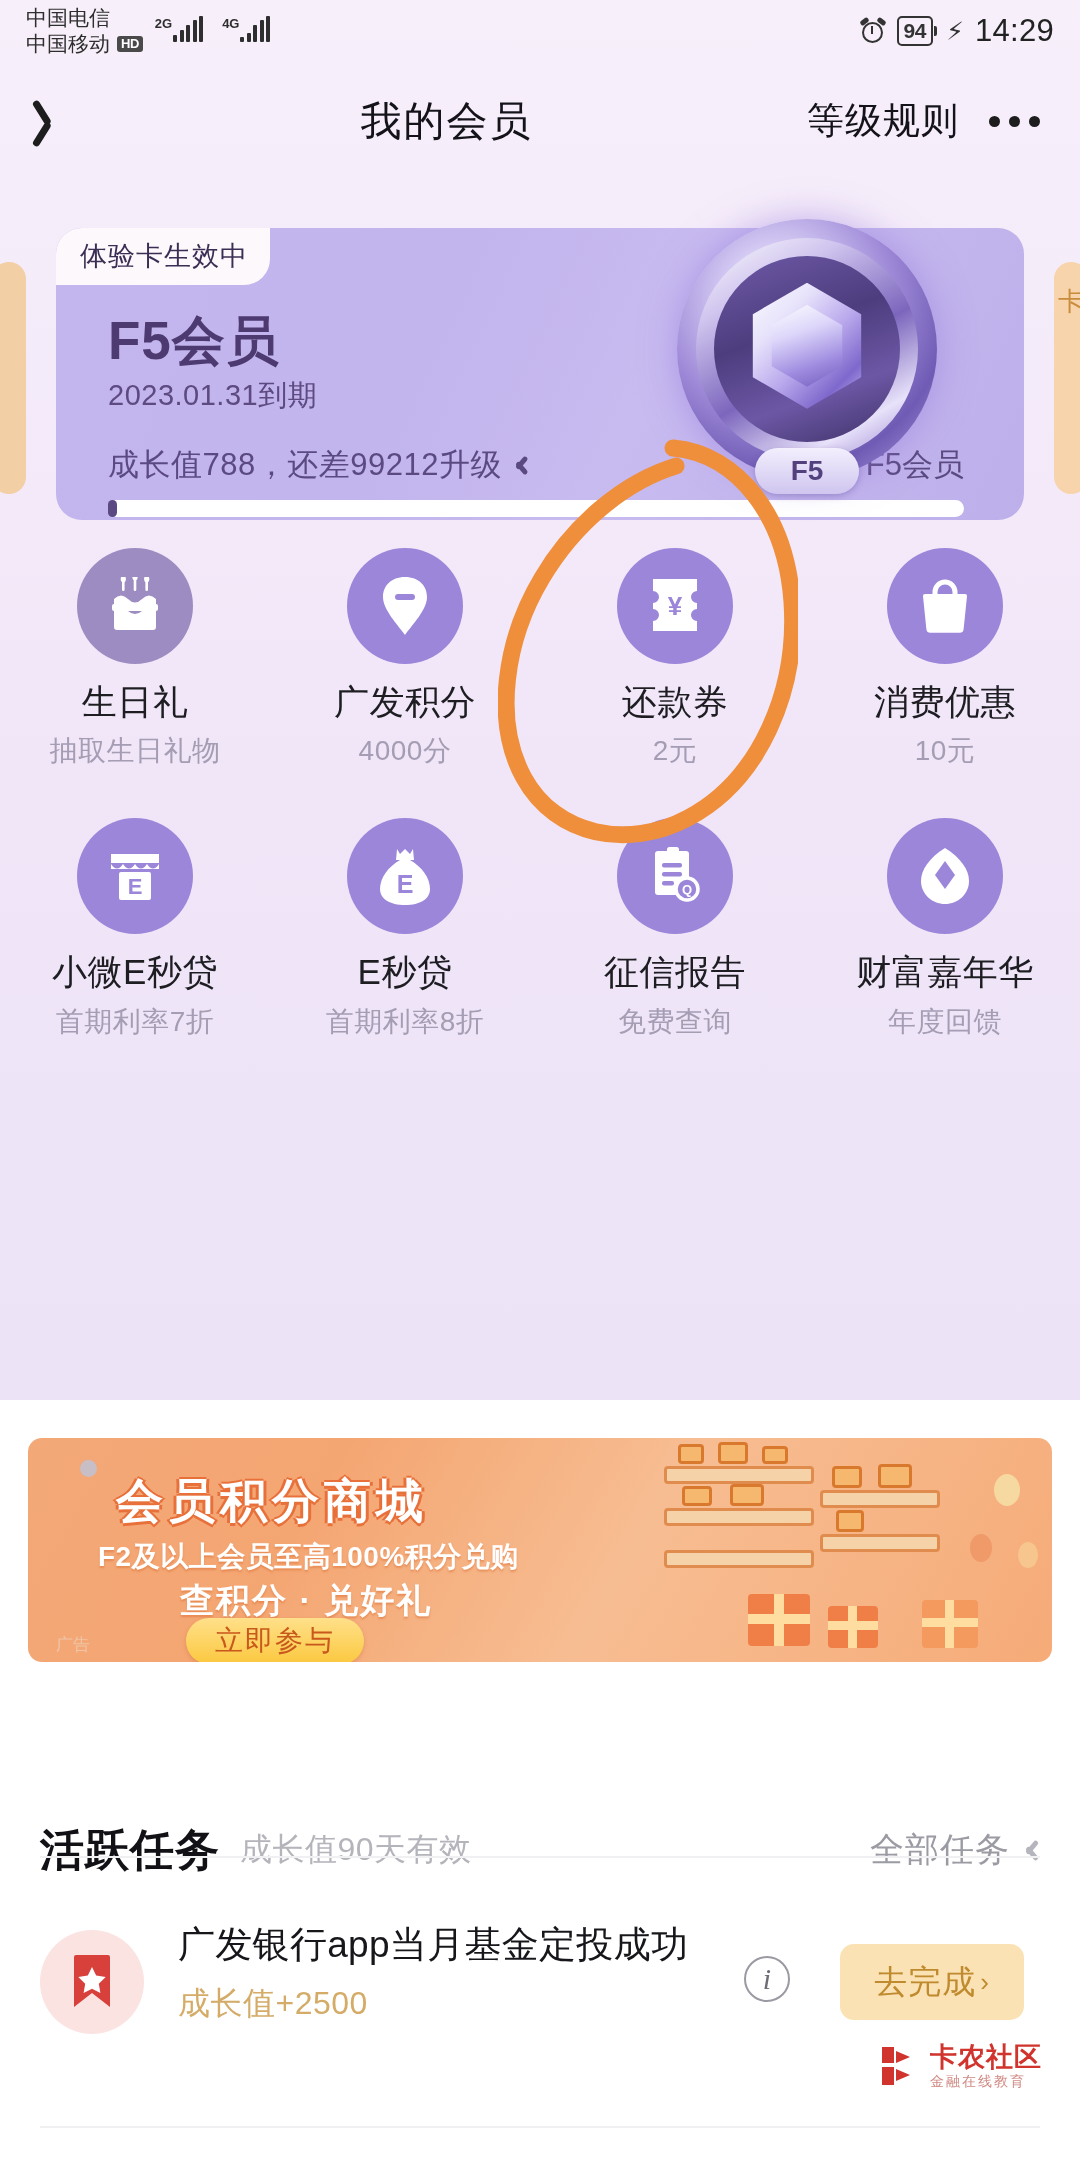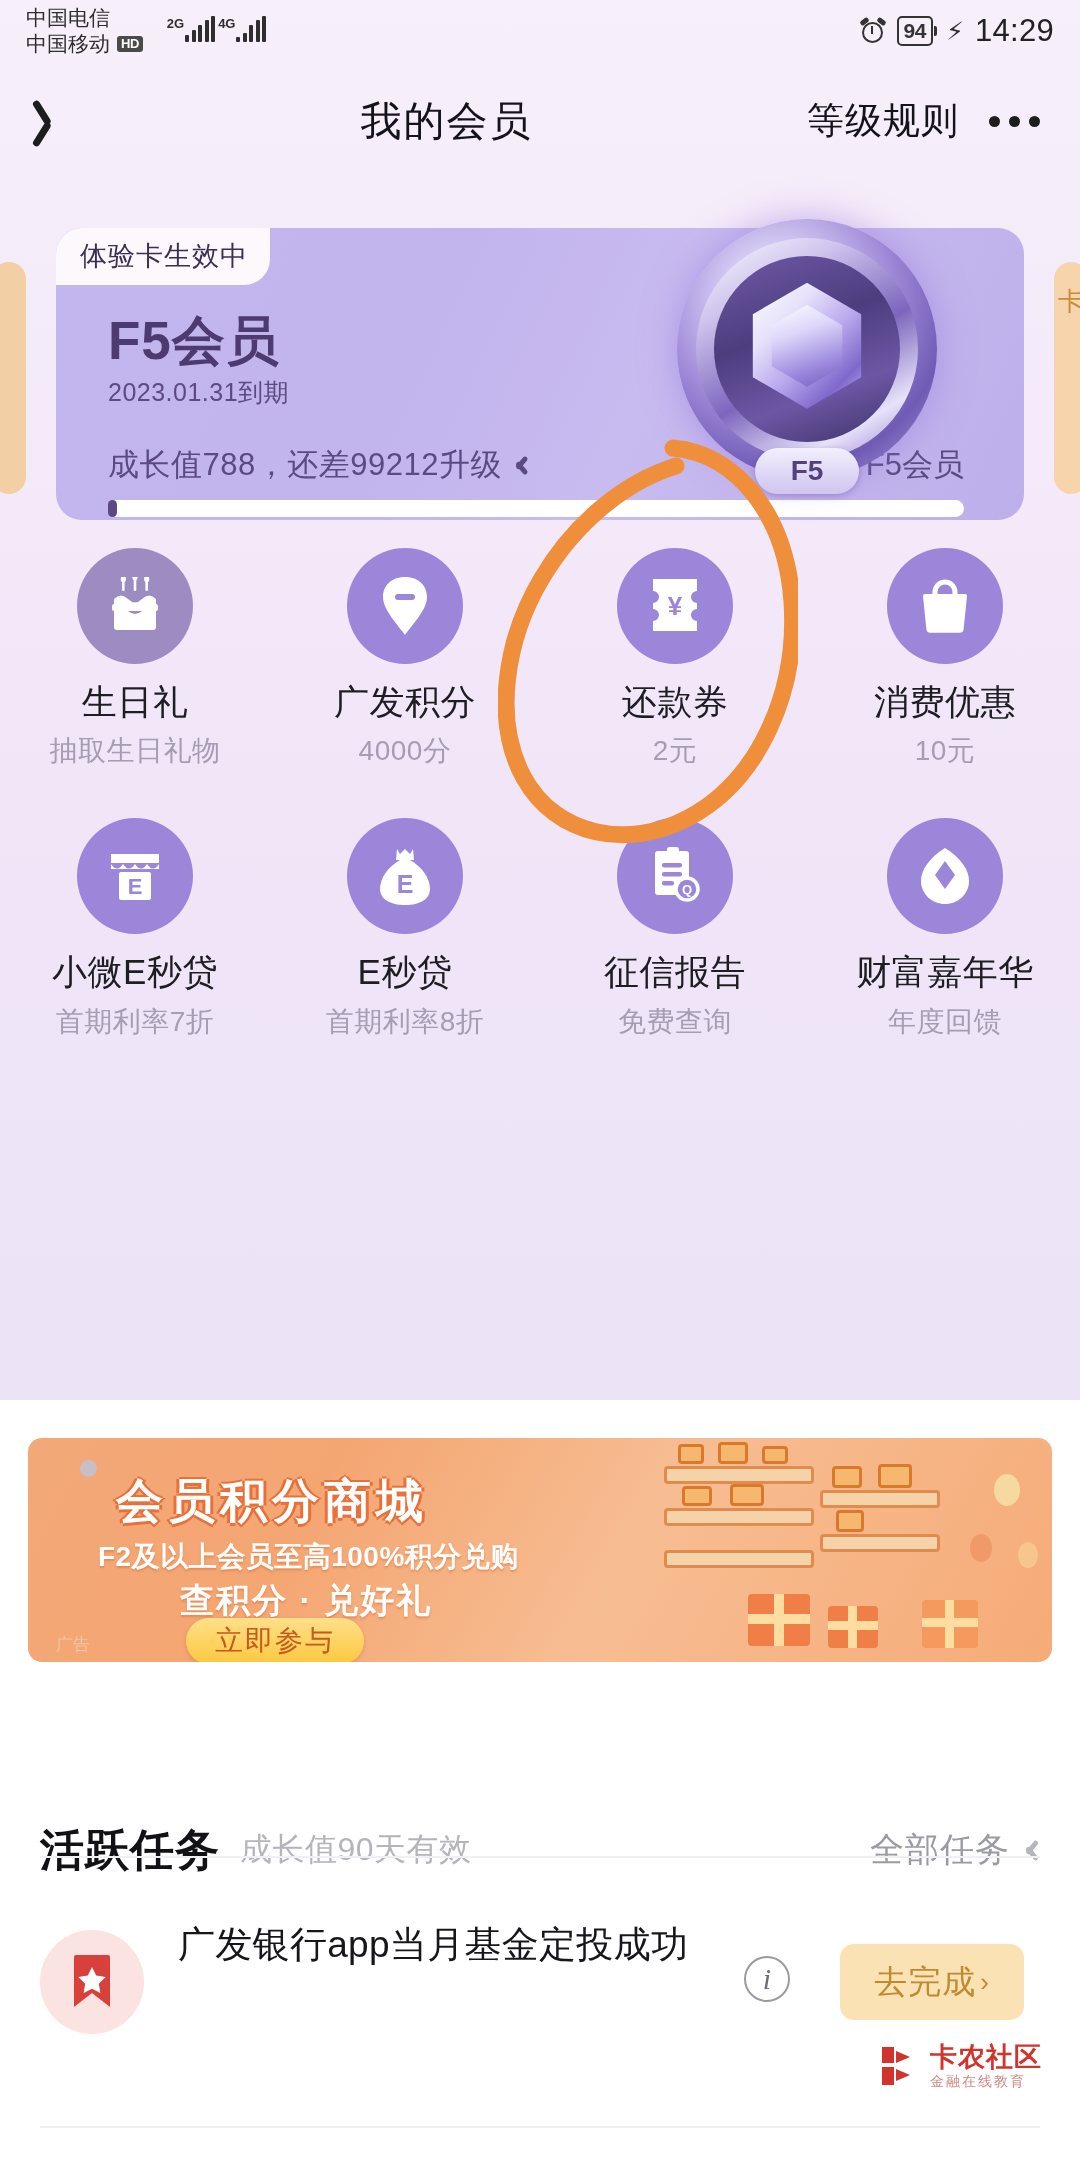--- a/index.html
+++ b/index.html
@@ -28,21 +28,21 @@
     color:#3a3a3a;
   }
   .sb-left{ display:flex; align-items:center; }
   .carriers{ display:flex; flex-direction:column; justify-content:center; line-height:1.22; }
   .carrier-row{ display:flex; align-items:center; gap:7px; }
   .carrier-txt{ font-size:21px; color:#2e2e2e; letter-spacing:0px; }
   .hd-badge{
     font-size:13px; font-weight:bold; color:#ffffff; background:#4a4a4a;
     border-radius:3px; padding:1px 4px; line-height:1.1; letter-spacing:-0.5px;
   }
-  .sig-group{ display:flex; align-items:center; gap:3px; margin-left:24px; padding-bottom:4px; }
+  .sig-group{ display:flex; align-items:center; gap:19px; margin-left:12px; padding-bottom:4px; }
   .sig-unit{ display:flex; align-items:flex-end; }
   .sig-label{ font-size:13px; font-weight:bold; color:#2e2e2e; align-self:flex-start; margin-right:1px;}
   .bars{ display:flex; align-items:flex-end; gap:2.5px; height:26px;}
   .bars i{ display:block; width:4px; background:#2e2e2e; border-radius:1px; }
   .bars i:nth-child(1){height:7px}
   .bars i:nth-child(2){height:12px}
   .bars i:nth-child(3){height:17px}
   .bars i:nth-child(4){height:22px}
   .bars i:nth-child(5){height:26px}
   .bars.small i:nth-child(1){height:5px}
@@ -118,21 +118,21 @@
     font-size:27px; letter-spacing:1px;
     padding:10px 22px 11px 24px;
     border-top-left-radius:26px; border-bottom-right-radius:26px;
   }
   .card-level{
     position:absolute; left:52px; top:78px;
     font-size:53px; font-weight:bold; color:#4c3a70; letter-spacing:1px;
   }
   .card-expire{
     position:absolute; left:52px; top:148px;
-    font-size:25px; color:#5c4a80; letter-spacing:0.5px;
+    font-size:29px; color:#5c4a80; letter-spacing:0.5px;
   }
   .growth-row{
     position:absolute; left:52px; top:216px; display:flex; align-items:center; gap:12px;
     cursor:pointer;
   }
   .growth-txt{ font-size:31px; color:#5b4a82; letter-spacing:0.5px; }
   .growth-chev{ width:15px; height:26px; position:relative; }
   .growth-chev::before,.growth-chev::after{
     content:""; position:absolute; left:1px; width:5px; background:#5b4a82; border-radius:3px;
   }
@@ -576,20 +576,21 @@
 
   <div class="task-row">
     <span class="task-ic">
       <svg width="52" height="58" viewBox="0 0 52 58">
         <path d="M10 2 h32 a2 2 0 0 1 2 2 v50 l-18 -14 l-18 14 v-50 a2 2 0 0 1 2 -2 z" fill="#d8403c"></path>
         <path d="M26 14 l4.2 8.6 l9.5 1.4 l-6.9 6.7 l1.6 9.4 l-8.4 -4.4 l-8.4 4.4 l1.6 -9.4 l-6.9 -6.7 l9.5 -1.4 z" fill="#ffffff"></path>
       </svg>
     </span>
     <span class="task-body">
       <span class="task-title">广发银行app当月基金定投成功</span>
+      <div class="task-reward">成长值+2500</div>
     </span>
     <span class="info-ic">i</span>
     <span class="task-btn">
       <span>去完成</span>
       <span class="ar">›</span>
     </span>
   </div>
 
   <div class="bot-divider"></div>
 

